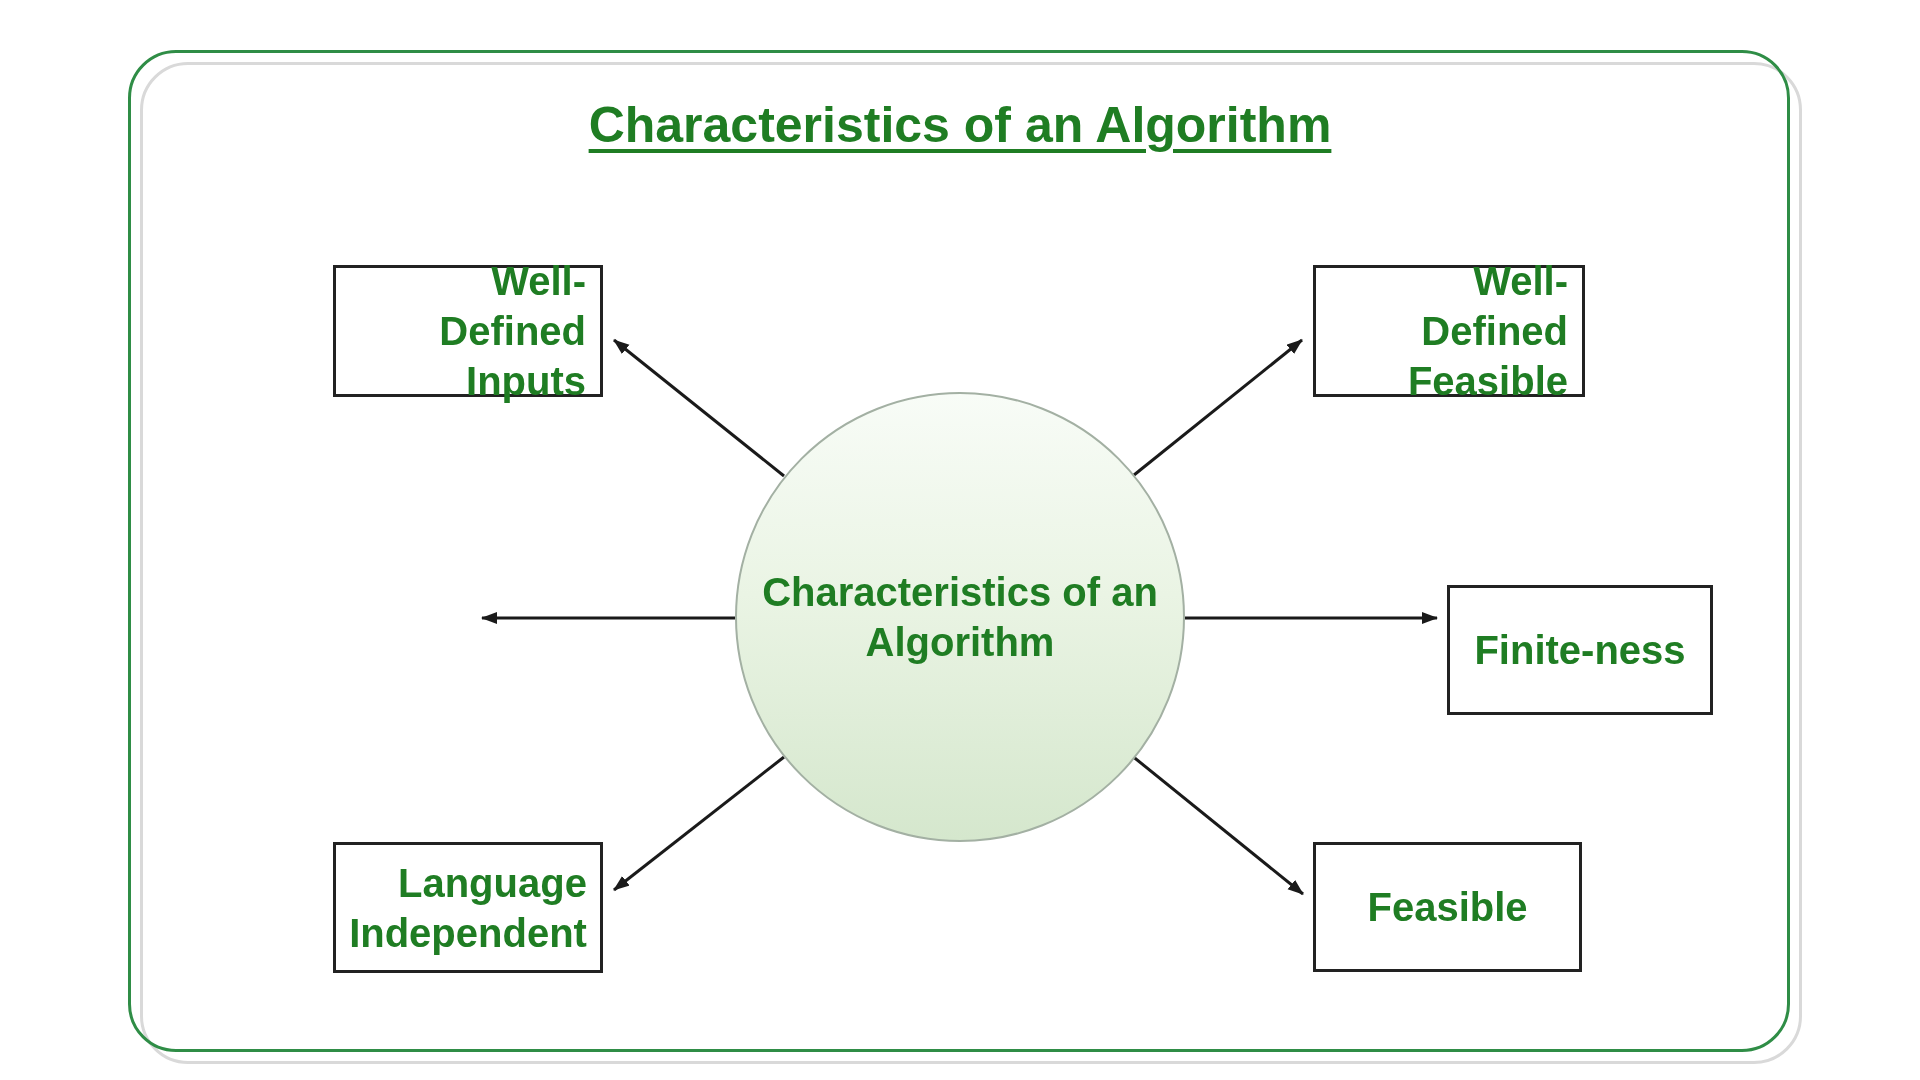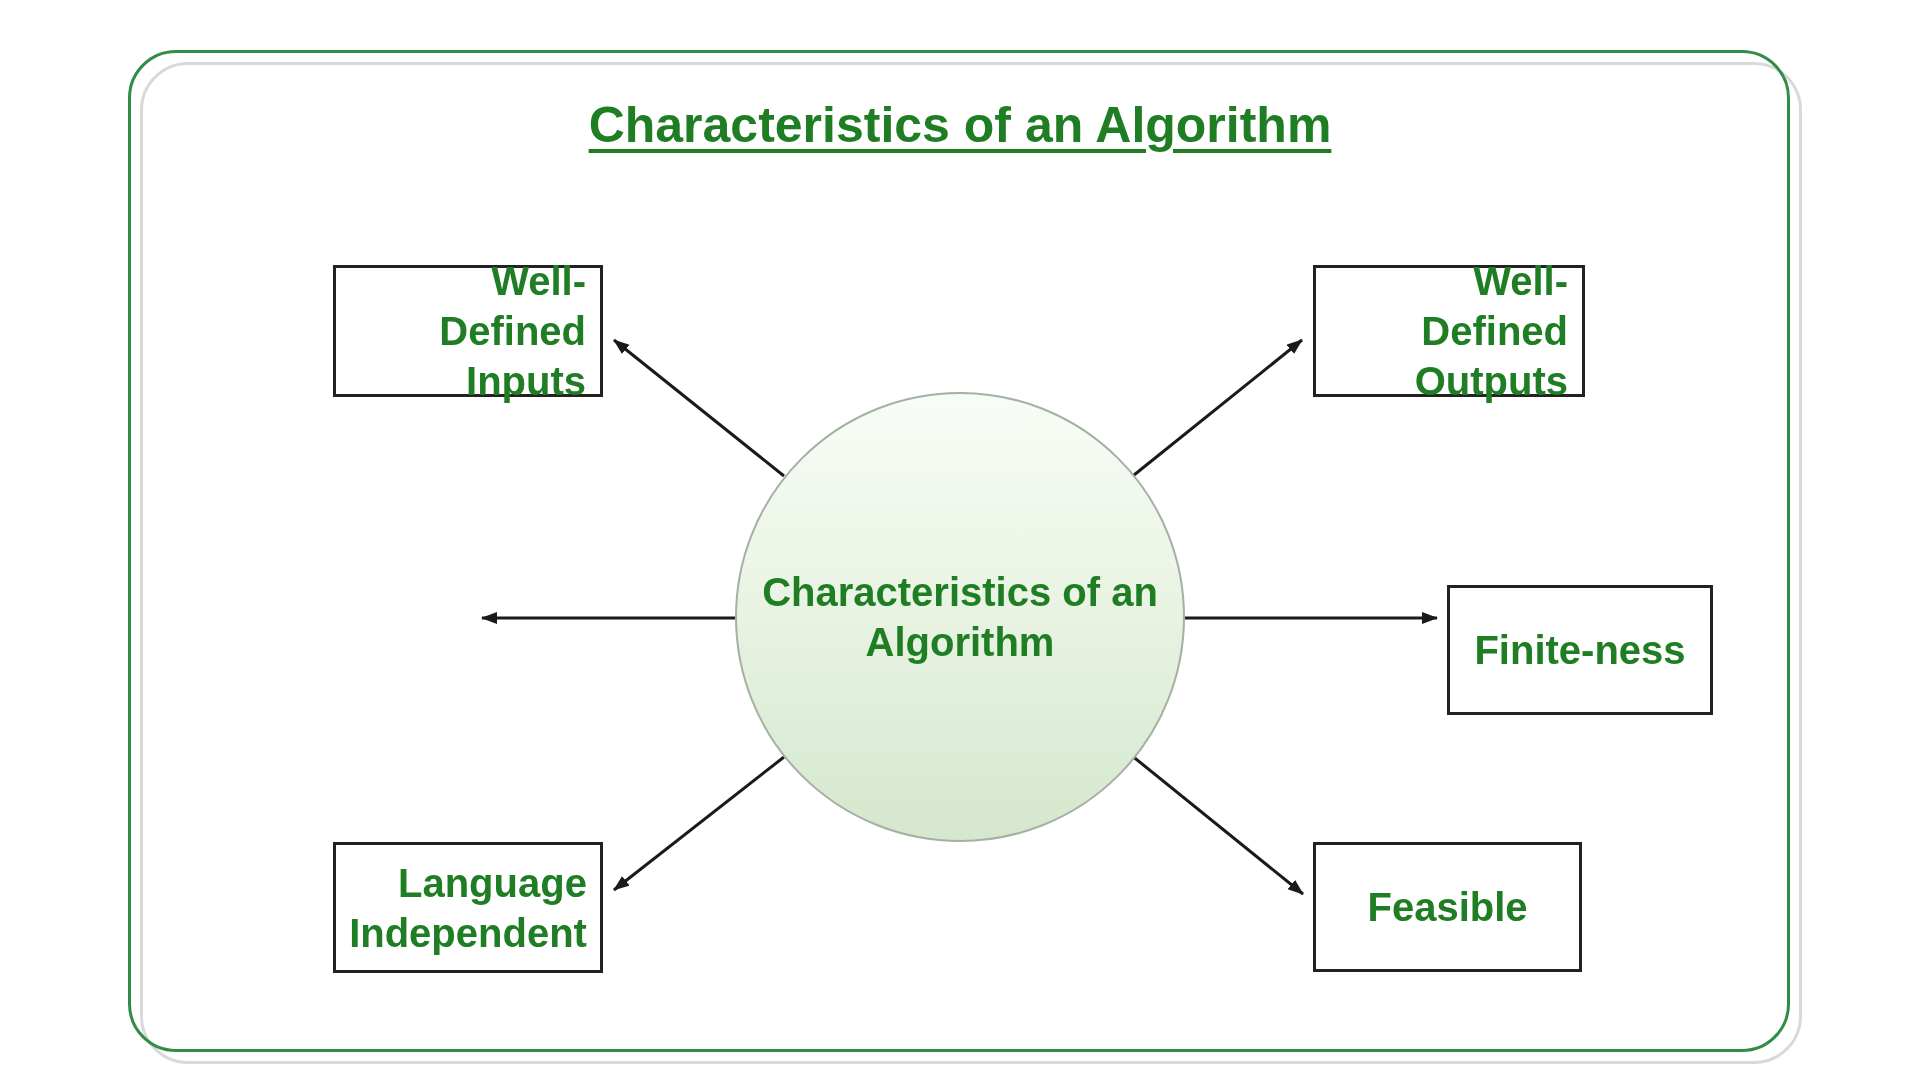--- a/index.html
+++ b/index.html
@@ -133,21 +133,21 @@
 
   <div class="center-node">
     <span class="label">Characteristics of an Algorithm</span>
   </div>
 
   <div class="node node-top-left">
     <span class="label">Well-Defined Inputs</span>
   </div>
 
   <div class="node node-top-right">
-    <span class="label">Well-Defined Outputs</span>
+    <span class="label">Well-Defined Feasible</span>
   </div>
 
 
   <div class="node node-mid-right">
     <span class="label">Finite-ness</span>
   </div>
 
   <div class="node node-bottom-left">
     <span class="label">Language Independent</span>
   </div>

